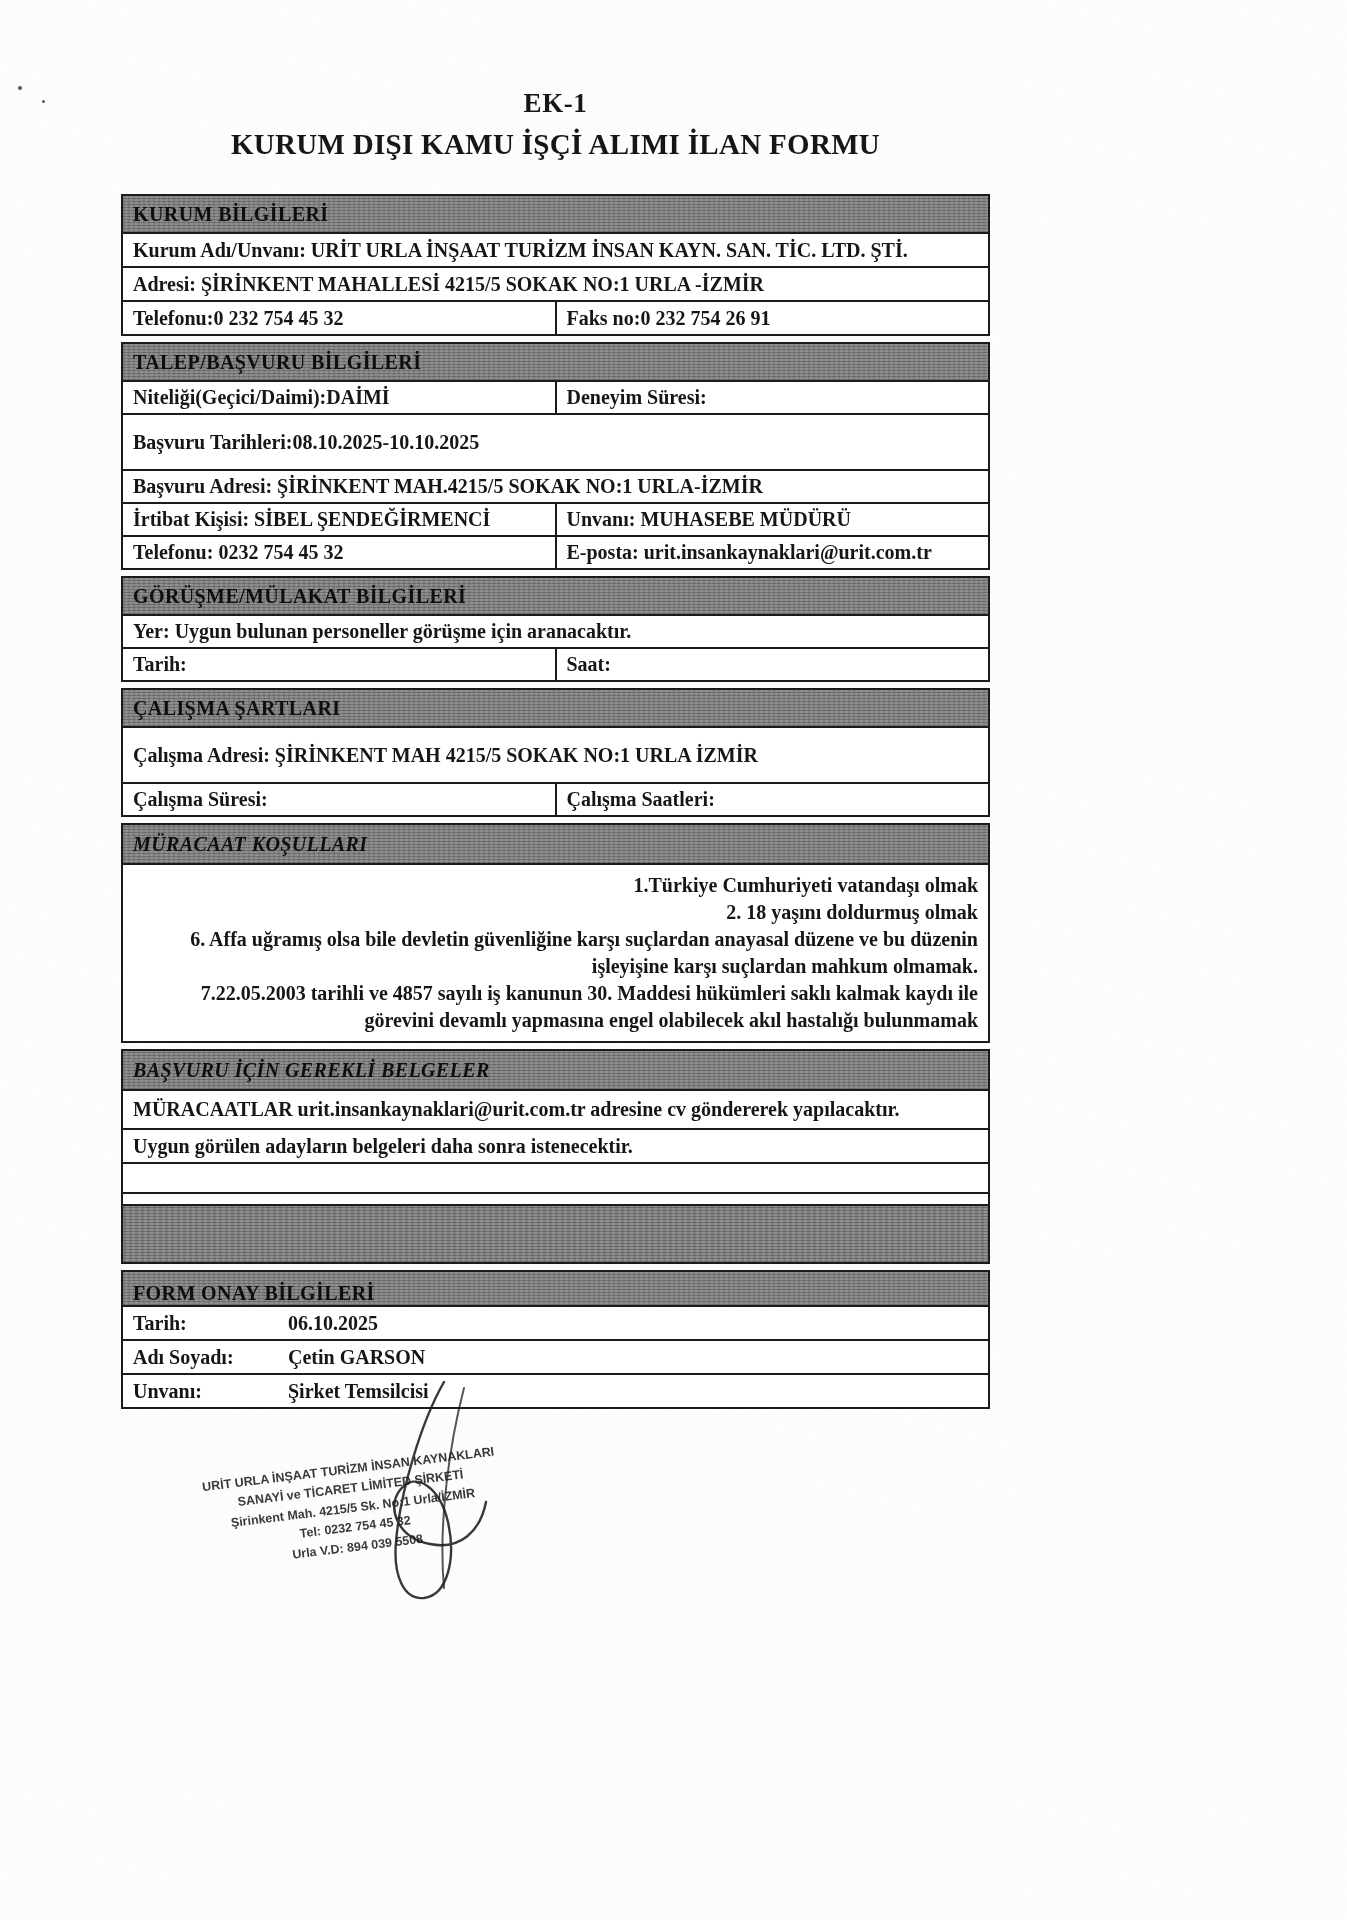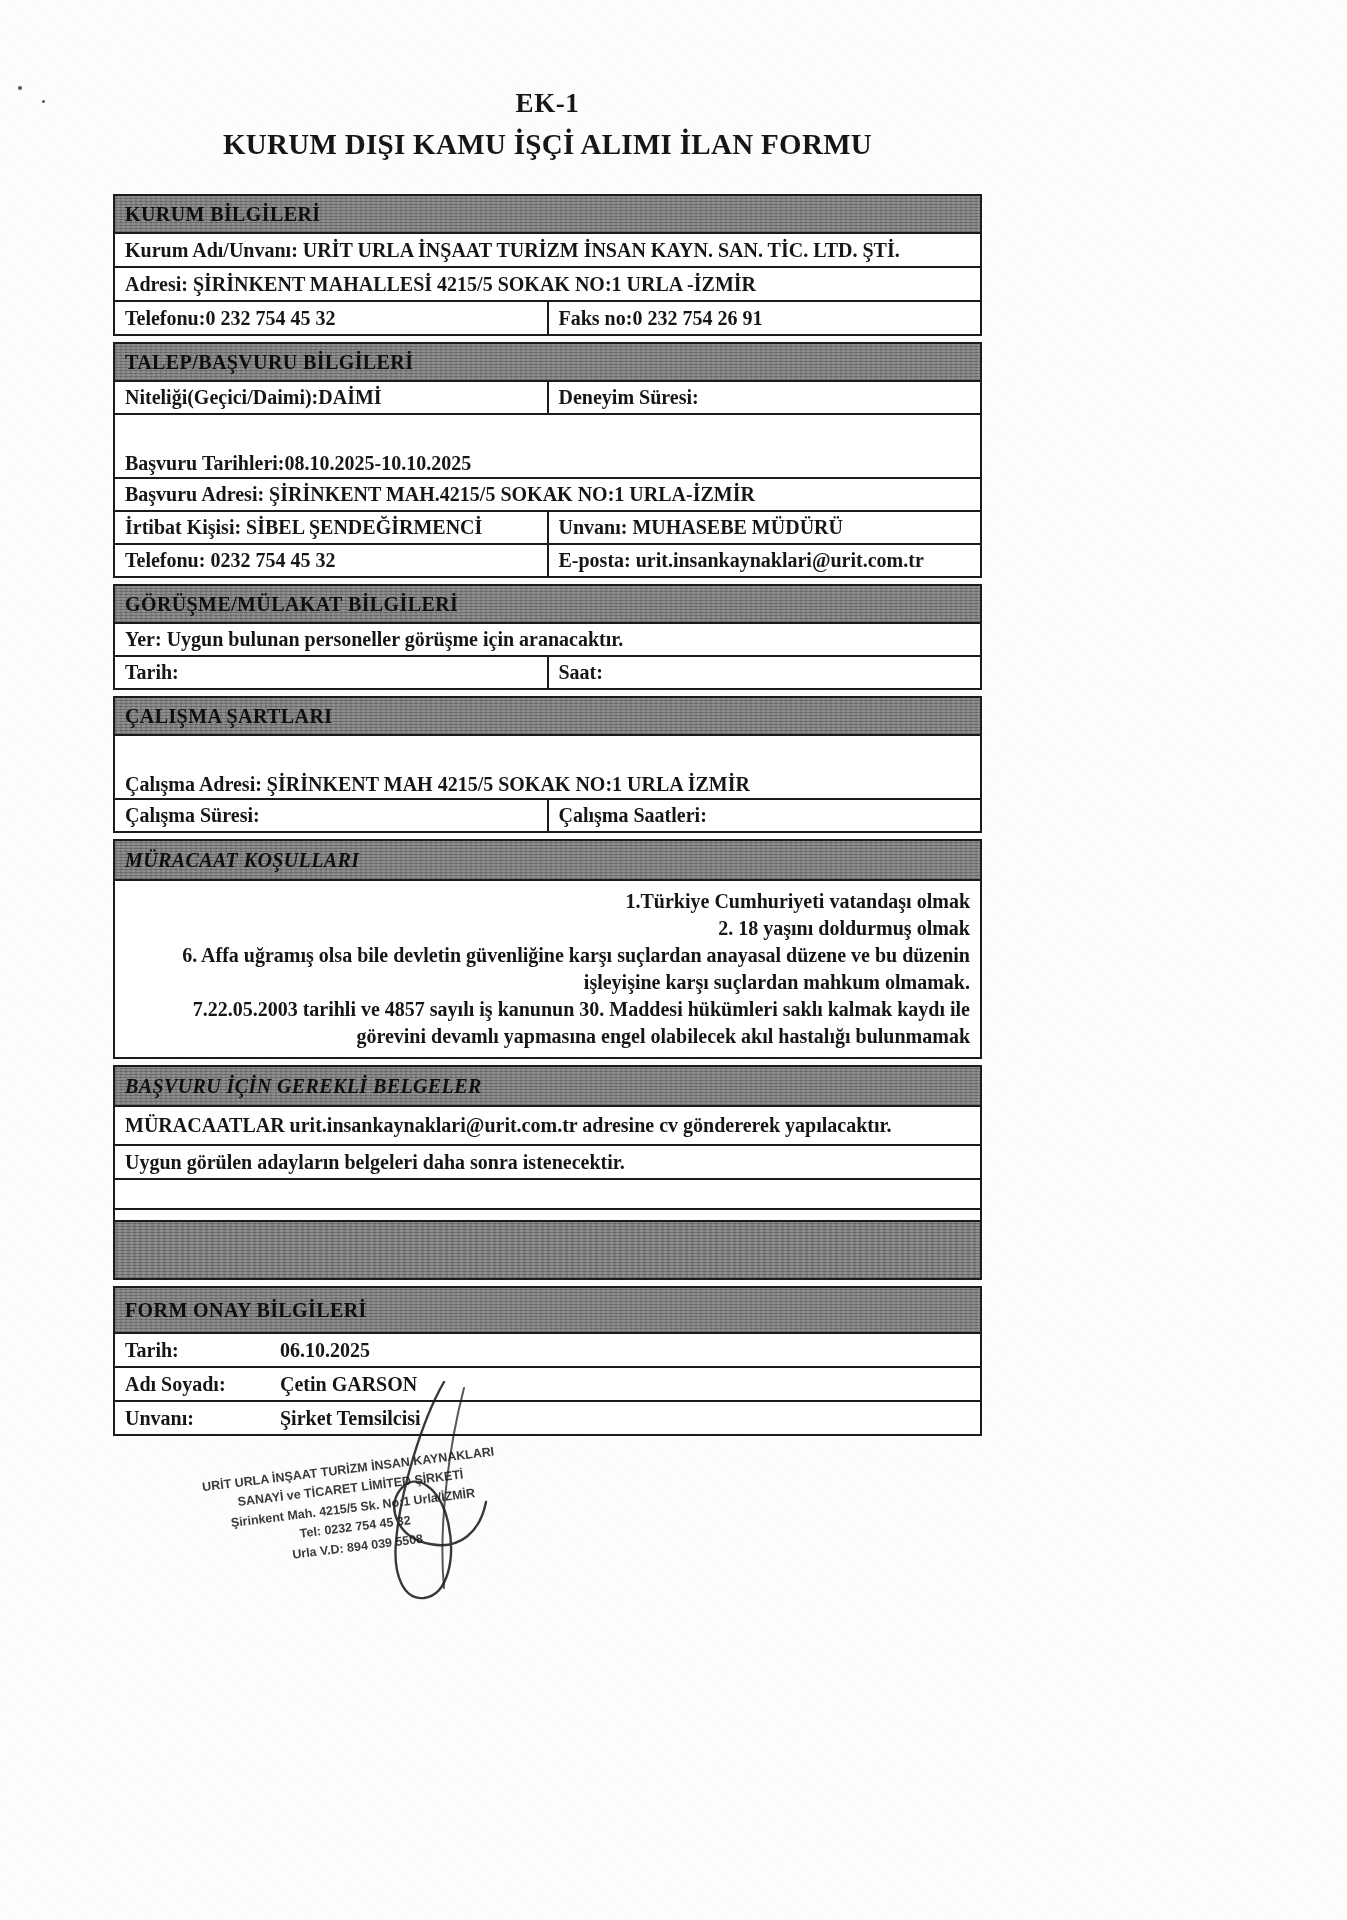--- a/index.html
+++ b/index.html
@@ -2,21 +2,21 @@
 <html><head>
 <meta charset="utf-8">
 <style>
   html,body { margin:0; padding:0; background:#e9e9e7; }
   .page {
     position:relative; width:1347px; height:1920px; margin:0 auto;
     background-color:#fdfdfb;
     background-image: repeating-linear-gradient(47deg, rgba(0,0,0,0.008) 0 3px, transparent 3px 9px);
     font-family:"Liberation Serif", serif; color:#161616; overflow:hidden;
   }
-  .content { position:absolute; left:113px; top:0; width:869px;border-radius:11px; }
+  .content { position:absolute; left:121px; top:0; width:869px;border-radius:11px; }
   .titles { text-align:center; padding-top:88px; }
   .t1 { font-size:27px; font-weight:bold; letter-spacing:.6px; }
   .t2 { font-size:29px; font-weight:bold; margin-top:9px; letter-spacing:.3px; }
   .tbl { margin-top:33px; }
   .tr {
     display:flex; align-items:center; box-sizing:border-box;
     border:2px solid #1b1b1b; border-top:none; background:#fffffe;
   }
   .tbl > .tr:first-child { border-top:2px solid #1b1b1b; }
   .tr.gap { margin-top:6px; border-top:2px solid #1b1b1b; }
@@ -26,22 +26,22 @@
     background-image:
       repeating-linear-gradient(0deg, rgba(25,25,25,.20) 0 1px, rgba(255,255,255,.06) 1px 3px),
       repeating-linear-gradient(90deg, rgba(0,0,0,.10) 0 2px, transparent 2px 5px);
     font-weight:bold; font-size:20px; letter-spacing:.4px;
     display:flex; align-items:center; padding:0 10px; box-sizing:border-box;
     color:#0e0e0e;
   }
   .td { font-size:20px; font-weight:bold; padding:2px 10px; box-sizing:border-box; }
   .half { width:50%; align-self:stretch; display:flex; align-items:center; }
   .half + .half { border-left:2px solid #1b1b1b; }
-  .h34 { height:34px; } .h33 { height:33px; } .h56 { height:64px;align-items:flex-end; }
-  .h38 { height:48px; } .h42 { height:42px;font-style:italic; } .h30 { height:30px; }
+  .h34 { height:34px; } .h33 { height:33px; } .h56 { height:56px; }
+  .h38 { height:37px;align-items:flex-end; } .h42 { height:42px;font-style:italic; } .h30 { height:30px; }
   .h12 { height:12px; } .h58 { height:58px; }
   .multi { display:block; padding:7px 10px; }
   .multi .ln { line-height:27px; font-size:20px; font-weight:bold;text-align:right; }
   .wrap2 { display:block; padding:5px 10px; line-height:27px; }
   .lblcol { display:inline-block; width:150px; }
   .grayband {
     background-color:#8a8a8a;
     background-image:
       repeating-linear-gradient(0deg, rgba(25,25,25,.22) 0 1px, rgba(255,255,255,.05) 1px 3px),
       repeating-linear-gradient(90deg, rgba(0,0,0,.12) 0 3px, transparent 3px 6px);

